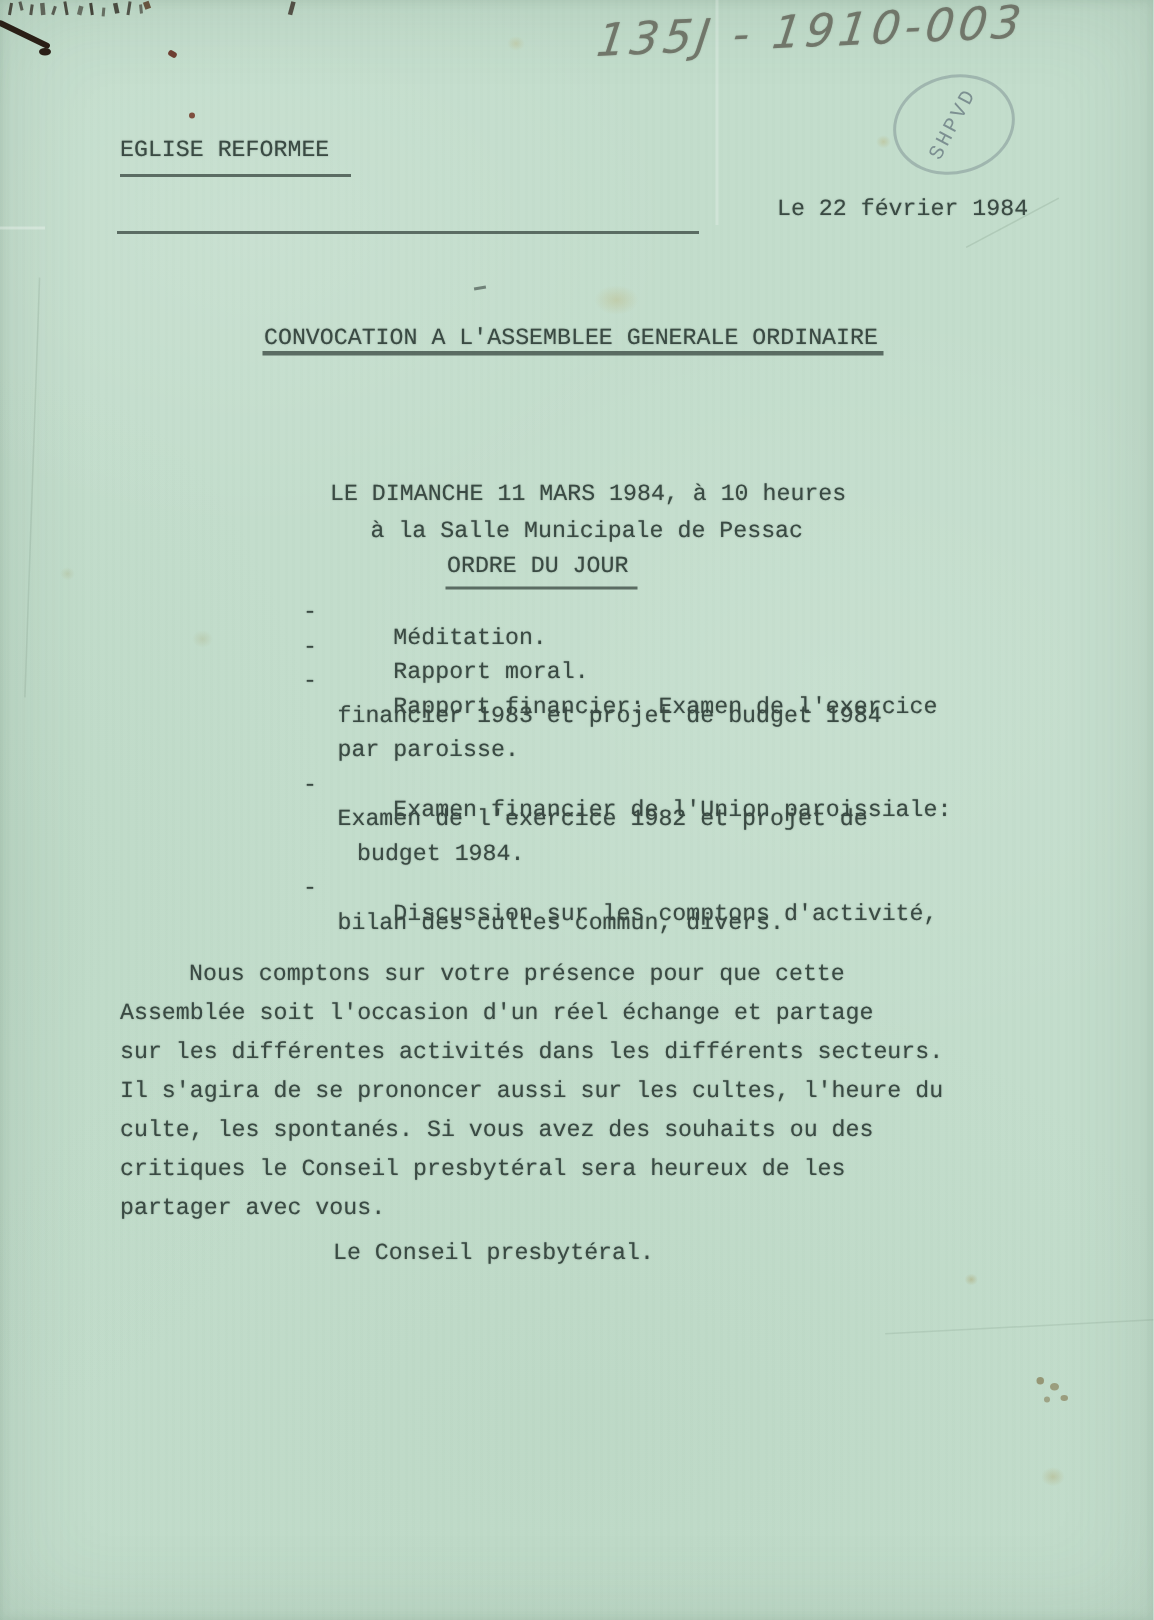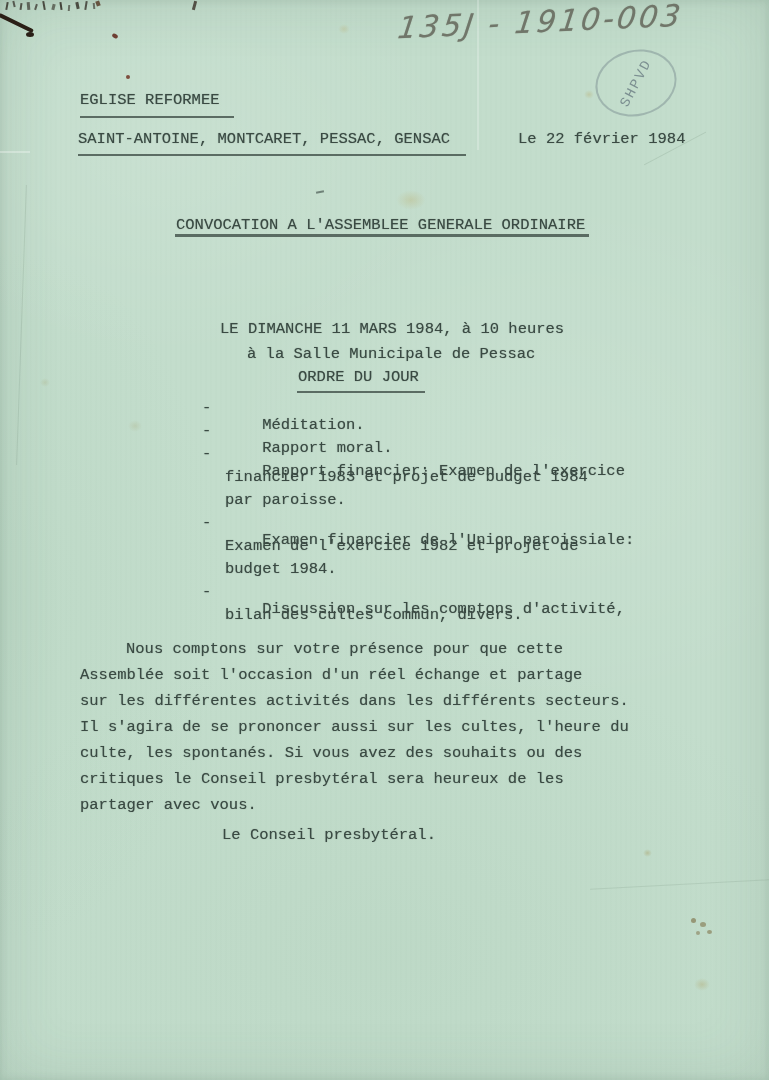--- a/index.html
+++ b/index.html
@@ -104,21 +104,20 @@
   <div class="artifact" style="left:0;top:151px;width:30px;height:2px;background:rgba(255,255,255,.3);"></div>
 
   <div class="handwritten">135J - 1910-003</div>
 
   <div class="stamp">
     <span class="stamp-text">SHPVD</span>
   </div>
 
   <div class="t" style="left:80px;top:92px">EGLISE REFORMEE</div>
   <div class="rule" style="left:80px;top:116px;width:154px;"></div>
-  <div class="t" style="left:78px;top:131px">SAINT-ANTOINE, MONTCARET, PESSAC, GENSAC</div>
   <div class="rule" style="left:78px;top:154px;width:388px;"></div>
   <div class="t" style="left:518px;top:131px">Le 22 février 1984</div>
 
   <div class="artifact" style="left:316px;top:191px;width:8px;height:2px;background:rgba(55,69,63,.6);transform:rotate(-10deg);"></div>
 
   <div class="t" style="left:176px;top:217px">CONVOCATION A L'ASSEMBLEE GENERALE ORDINAIRE</div>
   <div class="rule" style="left:175px;top:234px;width:414px;height:2.5px;"></div>
 
   <div class="t" style="left:220px;top:321px">LE DIMANCHE 11 MARS 1984, à 10 heures</div>
   <div class="t" style="left:247px;top:346px">à la Salle Municipale de Pessac</div>
@@ -134,21 +133,21 @@
   </div>
   <div class="t" style="left:225px;top:446px">
     <span class="dash">-</span><span>Rapport financier: Examen de l'exercice</span>
   </div>
   <div class="t" style="left:225px;top:469px">financier 1983 et projet de budget 1984</div>
   <div class="t" style="left:225px;top:492px">par paroisse.</div>
   <div class="t" style="left:225px;top:515px">
     <span class="dash">-</span><span>Examen financier de l'Union paroissiale:</span>
   </div>
   <div class="t" style="left:225px;top:538px">Examen de l'exercice 1982 et projet de</div>
-  <div class="t" style="left:225px;top:561px">budget 1984.</div>
+  <div class="t" style="left:238px;top:561px">budget 1984.</div>
   <div class="t" style="left:225px;top:584px">
     <span class="dash">-</span><span>Discussion sur les comptons d'activité,</span>
   </div>
   <div class="t" style="left:225px;top:607px">bilan des cultes commun, divers.</div>
 
   <div class="t" style="left:126px;top:641px">Nous comptons sur votre présence pour que cette</div>
   <div class="t" style="left:80px;top:667px">Assemblée soit l'occasion d'un réel échange et partage</div>
   <div class="t" style="left:80px;top:693px">sur les différentes activités dans les différents secteurs.</div>
   <div class="t" style="left:80px;top:745px">culte, les spontanés. Si vous avez des souhaits ou des</div>
   <div class="t" style="left:80px;top:719px">Il s'agira de se prononcer aussi sur les cultes, l'heure du</div>

